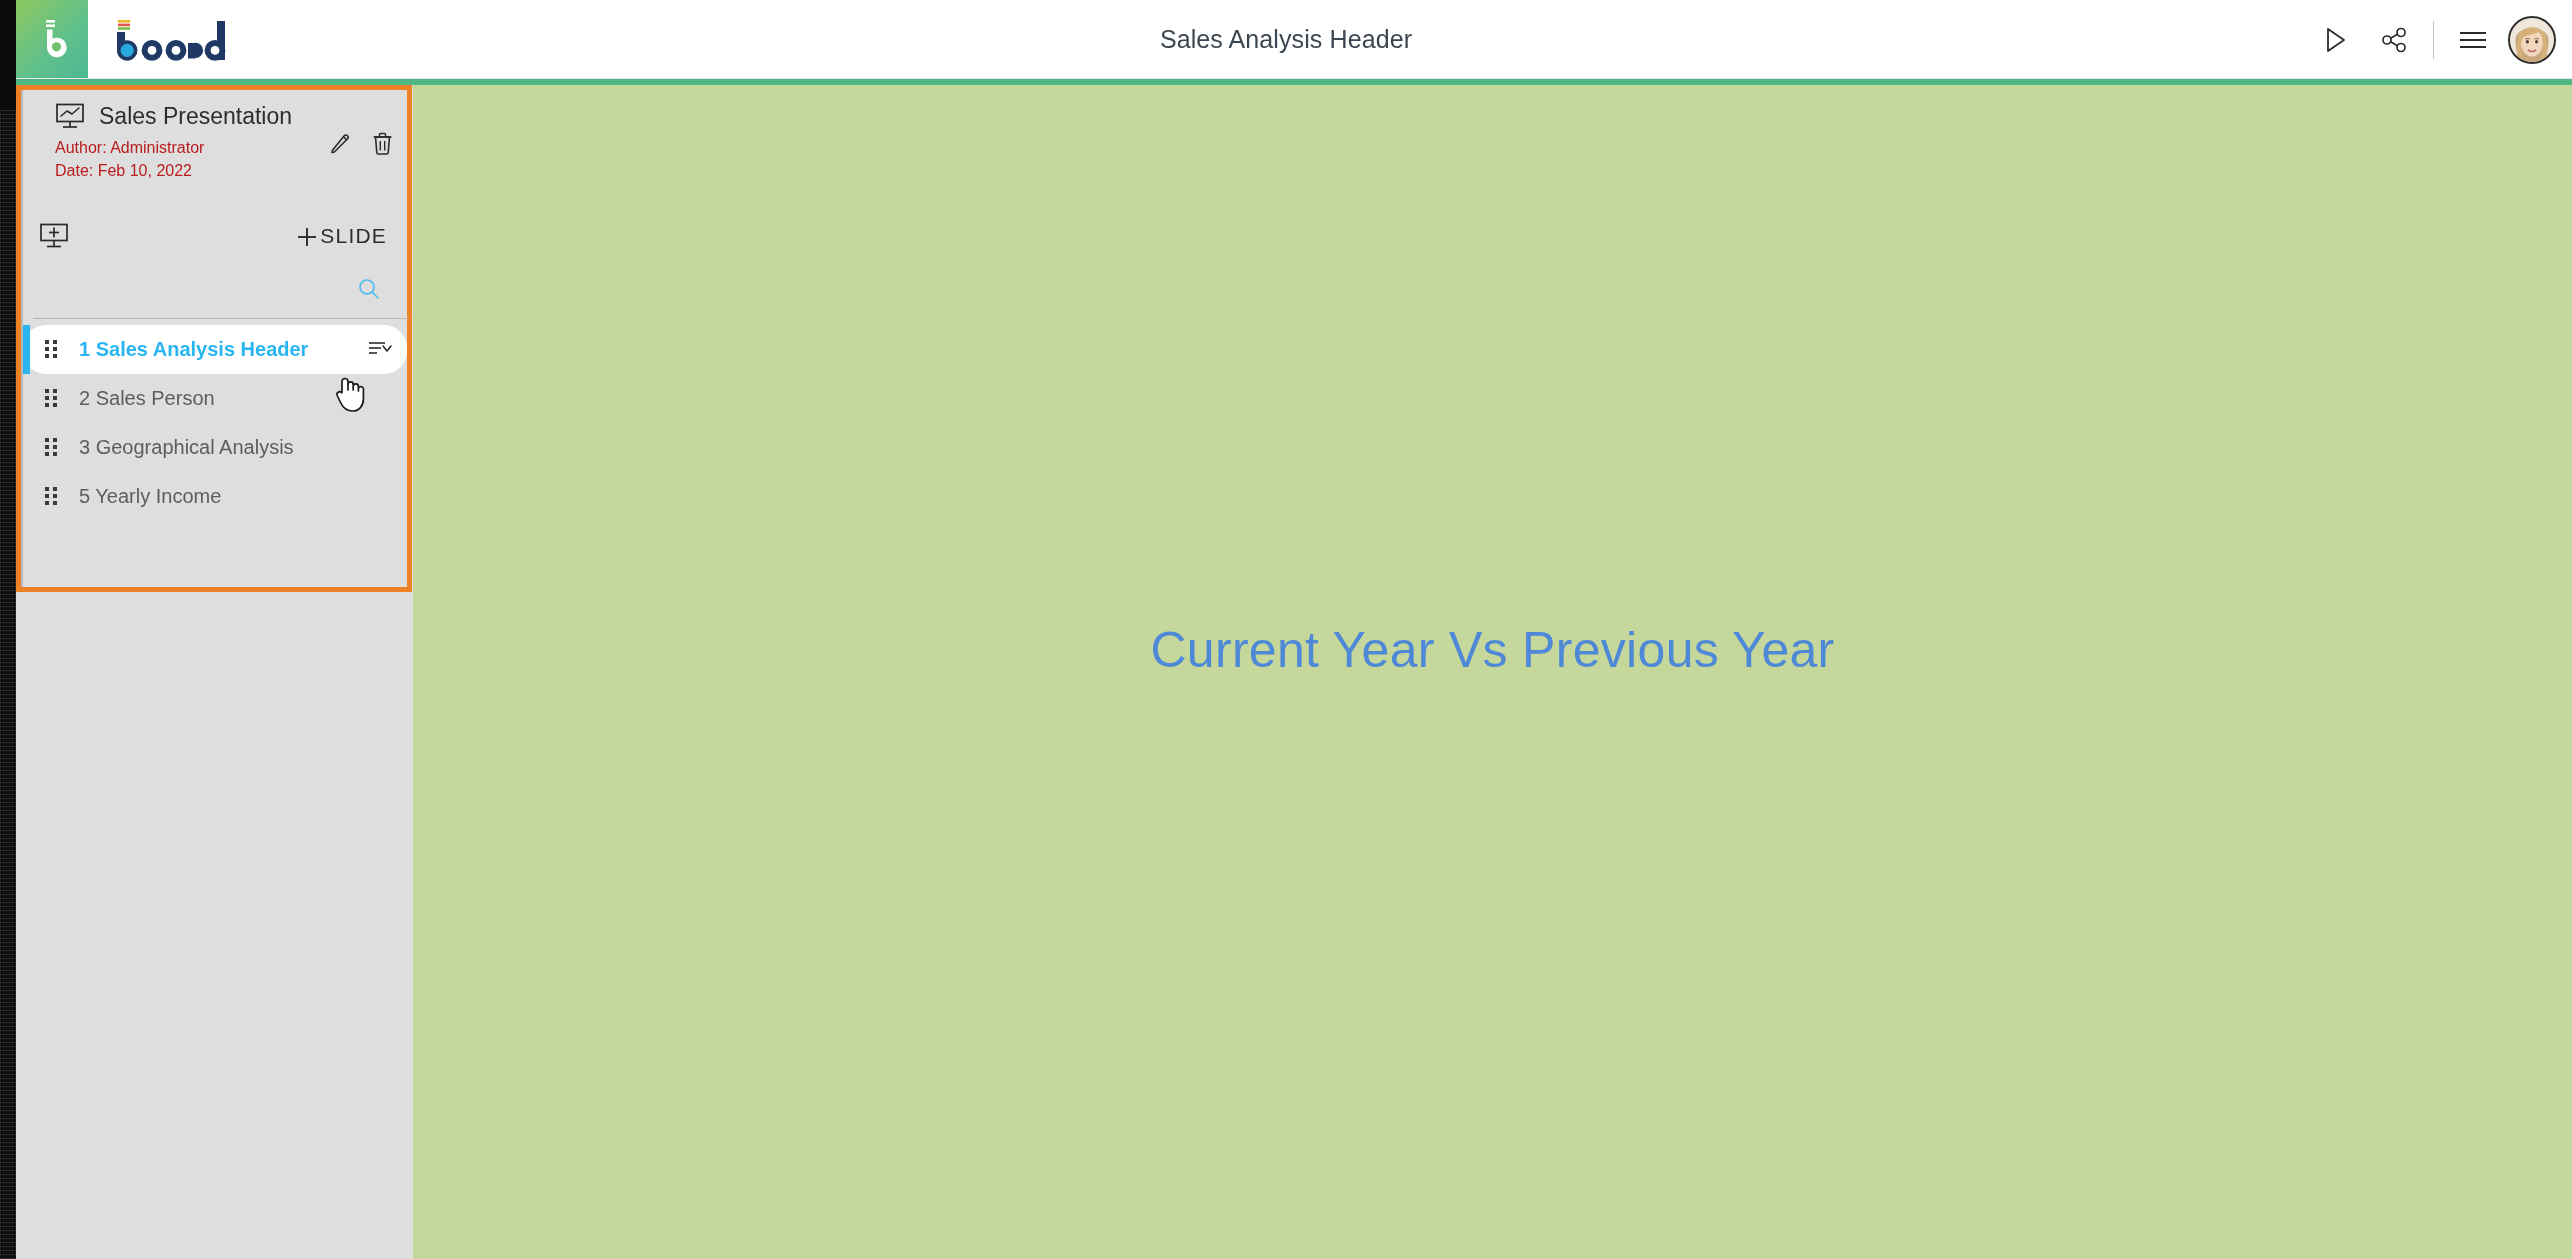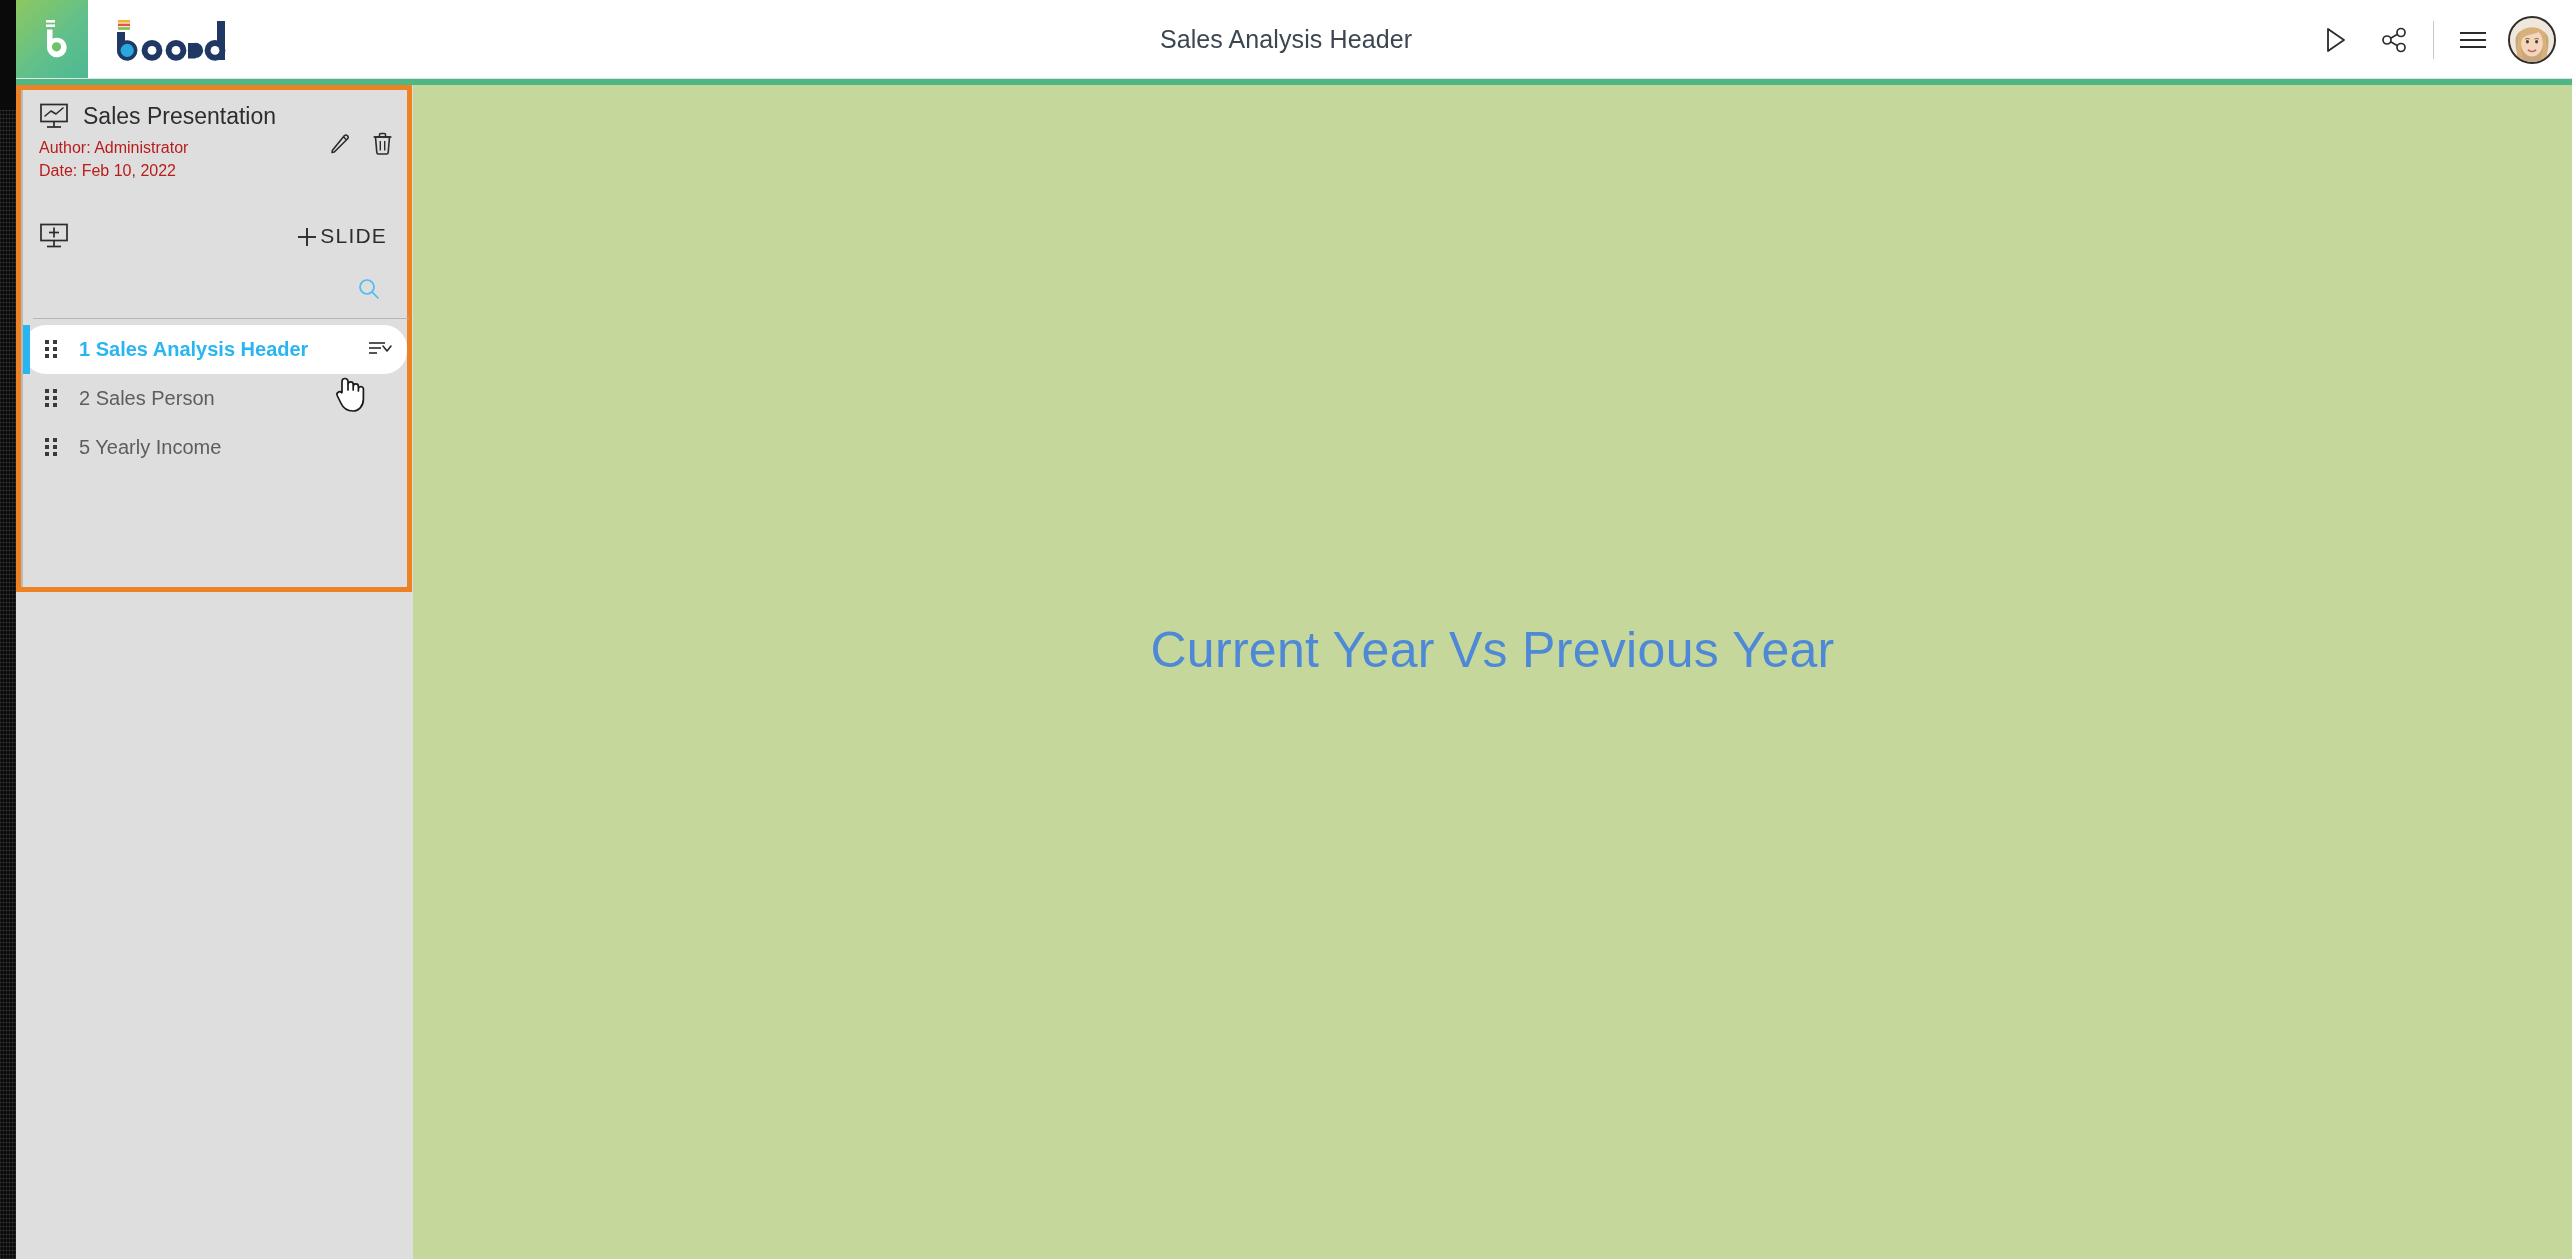--- a/index.html
+++ b/index.html
@@ -167,21 +167,21 @@
   }
   .panel-inner {
     position: absolute;
     left: 0; top: 0; right: 0; bottom: 0;
     background: #dedede;
     border-left: 2px solid #b9b9b9;
   }
 
   .pres-head {
     position: absolute;
-    left: 0; top: 0;
+    left: 16px; top: 0;
     width: 100%;
     padding: 13px 18px 0 16px;
   }
   .pres-title-row {
     display: flex; align-items: center; gap: 14px;
   }
   .pres-title {
     font-size: 23px;
     color: #2d2d2d;
     font-weight: 400;
@@ -483,20 +483,32 @@
               <i></i>
                 <i></i>
                 <i></i>
                 <i></i>
                 <i></i>
                 <i></i>
             </span>
             <span class="slide-label">2 Sales Person</span>
           </div>
 
+          <div class="slide-item">
+            <span class="accent"></span>
+            <span class="drag-handle">
+              <i></i>
+                <i></i>
+                <i></i>
+                <i></i>
+                <i></i>
+                <i></i>
+            </span>
+            <span class="slide-label">3 Geographical Analysis</span>
+          </div>
 
 
           <div class="slide-item">
             <span class="accent"></span>
             <span class="drag-handle">
               <i></i>
                 <i></i>
                 <i></i>
                 <i></i>
                 <i></i>

